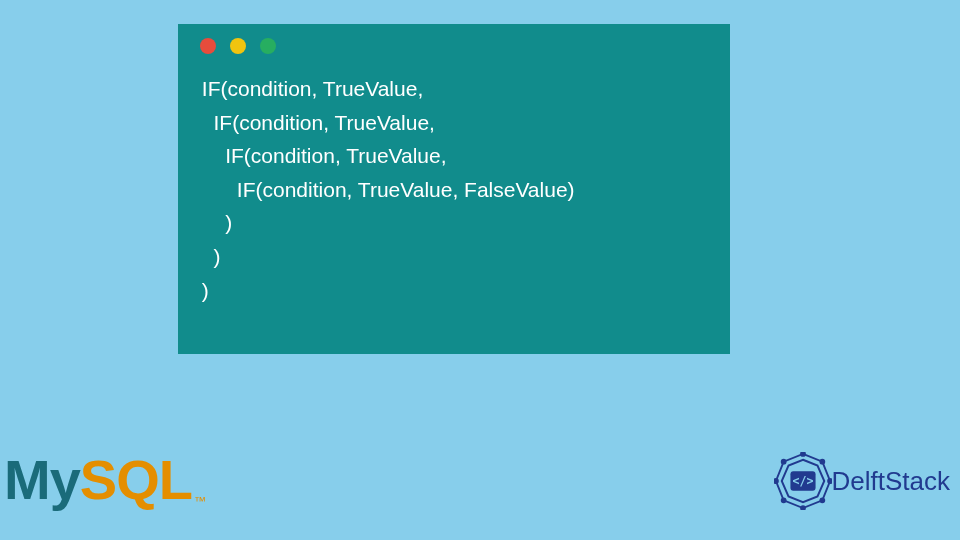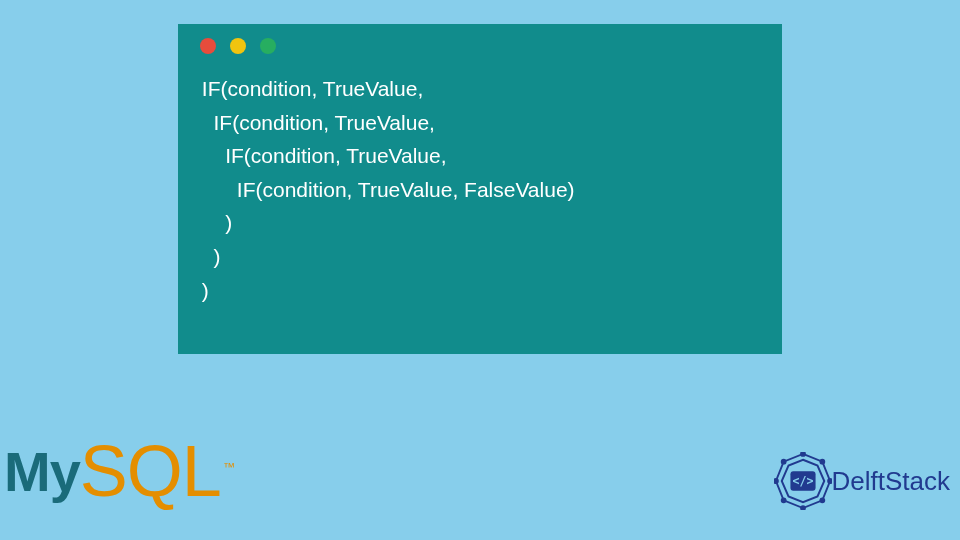--- a/index.html
+++ b/index.html
@@ -8,21 +8,21 @@
     height: 540px;
     background: #87ceeb;
     position: relative;
     font-family: Arial, Helvetica, sans-serif;
     overflow: hidden;
   }
   .code-window {
     position: absolute;
     left: 178px;
     top: 24px;
-    width: 604px;
+    width: 552px;
     height: 330px;
     background: #118c8c;
     padding: 14px 18px 18px 18px;
   }
   .traffic-lights {
     display: flex;
     gap: 14px;
     margin-bottom: 18px;
     margin-left: 4px;
   }
@@ -39,31 +39,31 @@
     font-size: 21px;
     line-height: 1.6;
     font-family: Arial, Helvetica, sans-serif;
     white-space: pre;
   }
   .mysql-logo {
     position: absolute;
     left: 4px;
     bottom: 28px;
     display: flex;
-    align-items: center;
+    align-items: flex-end;
   }
   .mysql-my {
     font-size: 56px;
     font-weight: 600;
     color: #1a6b7a;
     letter-spacing: -1px;
   }
   .mysql-sql {
-    font-size: 72px;
-    font-weight: 400;
+    font-size: 56px;
+    font-weight: 700;
     color: #e48e00;
     letter-spacing: -1px;
   }
   .mysql-tm {
     font-size: 12px;
     color: #e48e00;
     margin-left: 2px;
     position: relative;
     top: -4px;
   }

